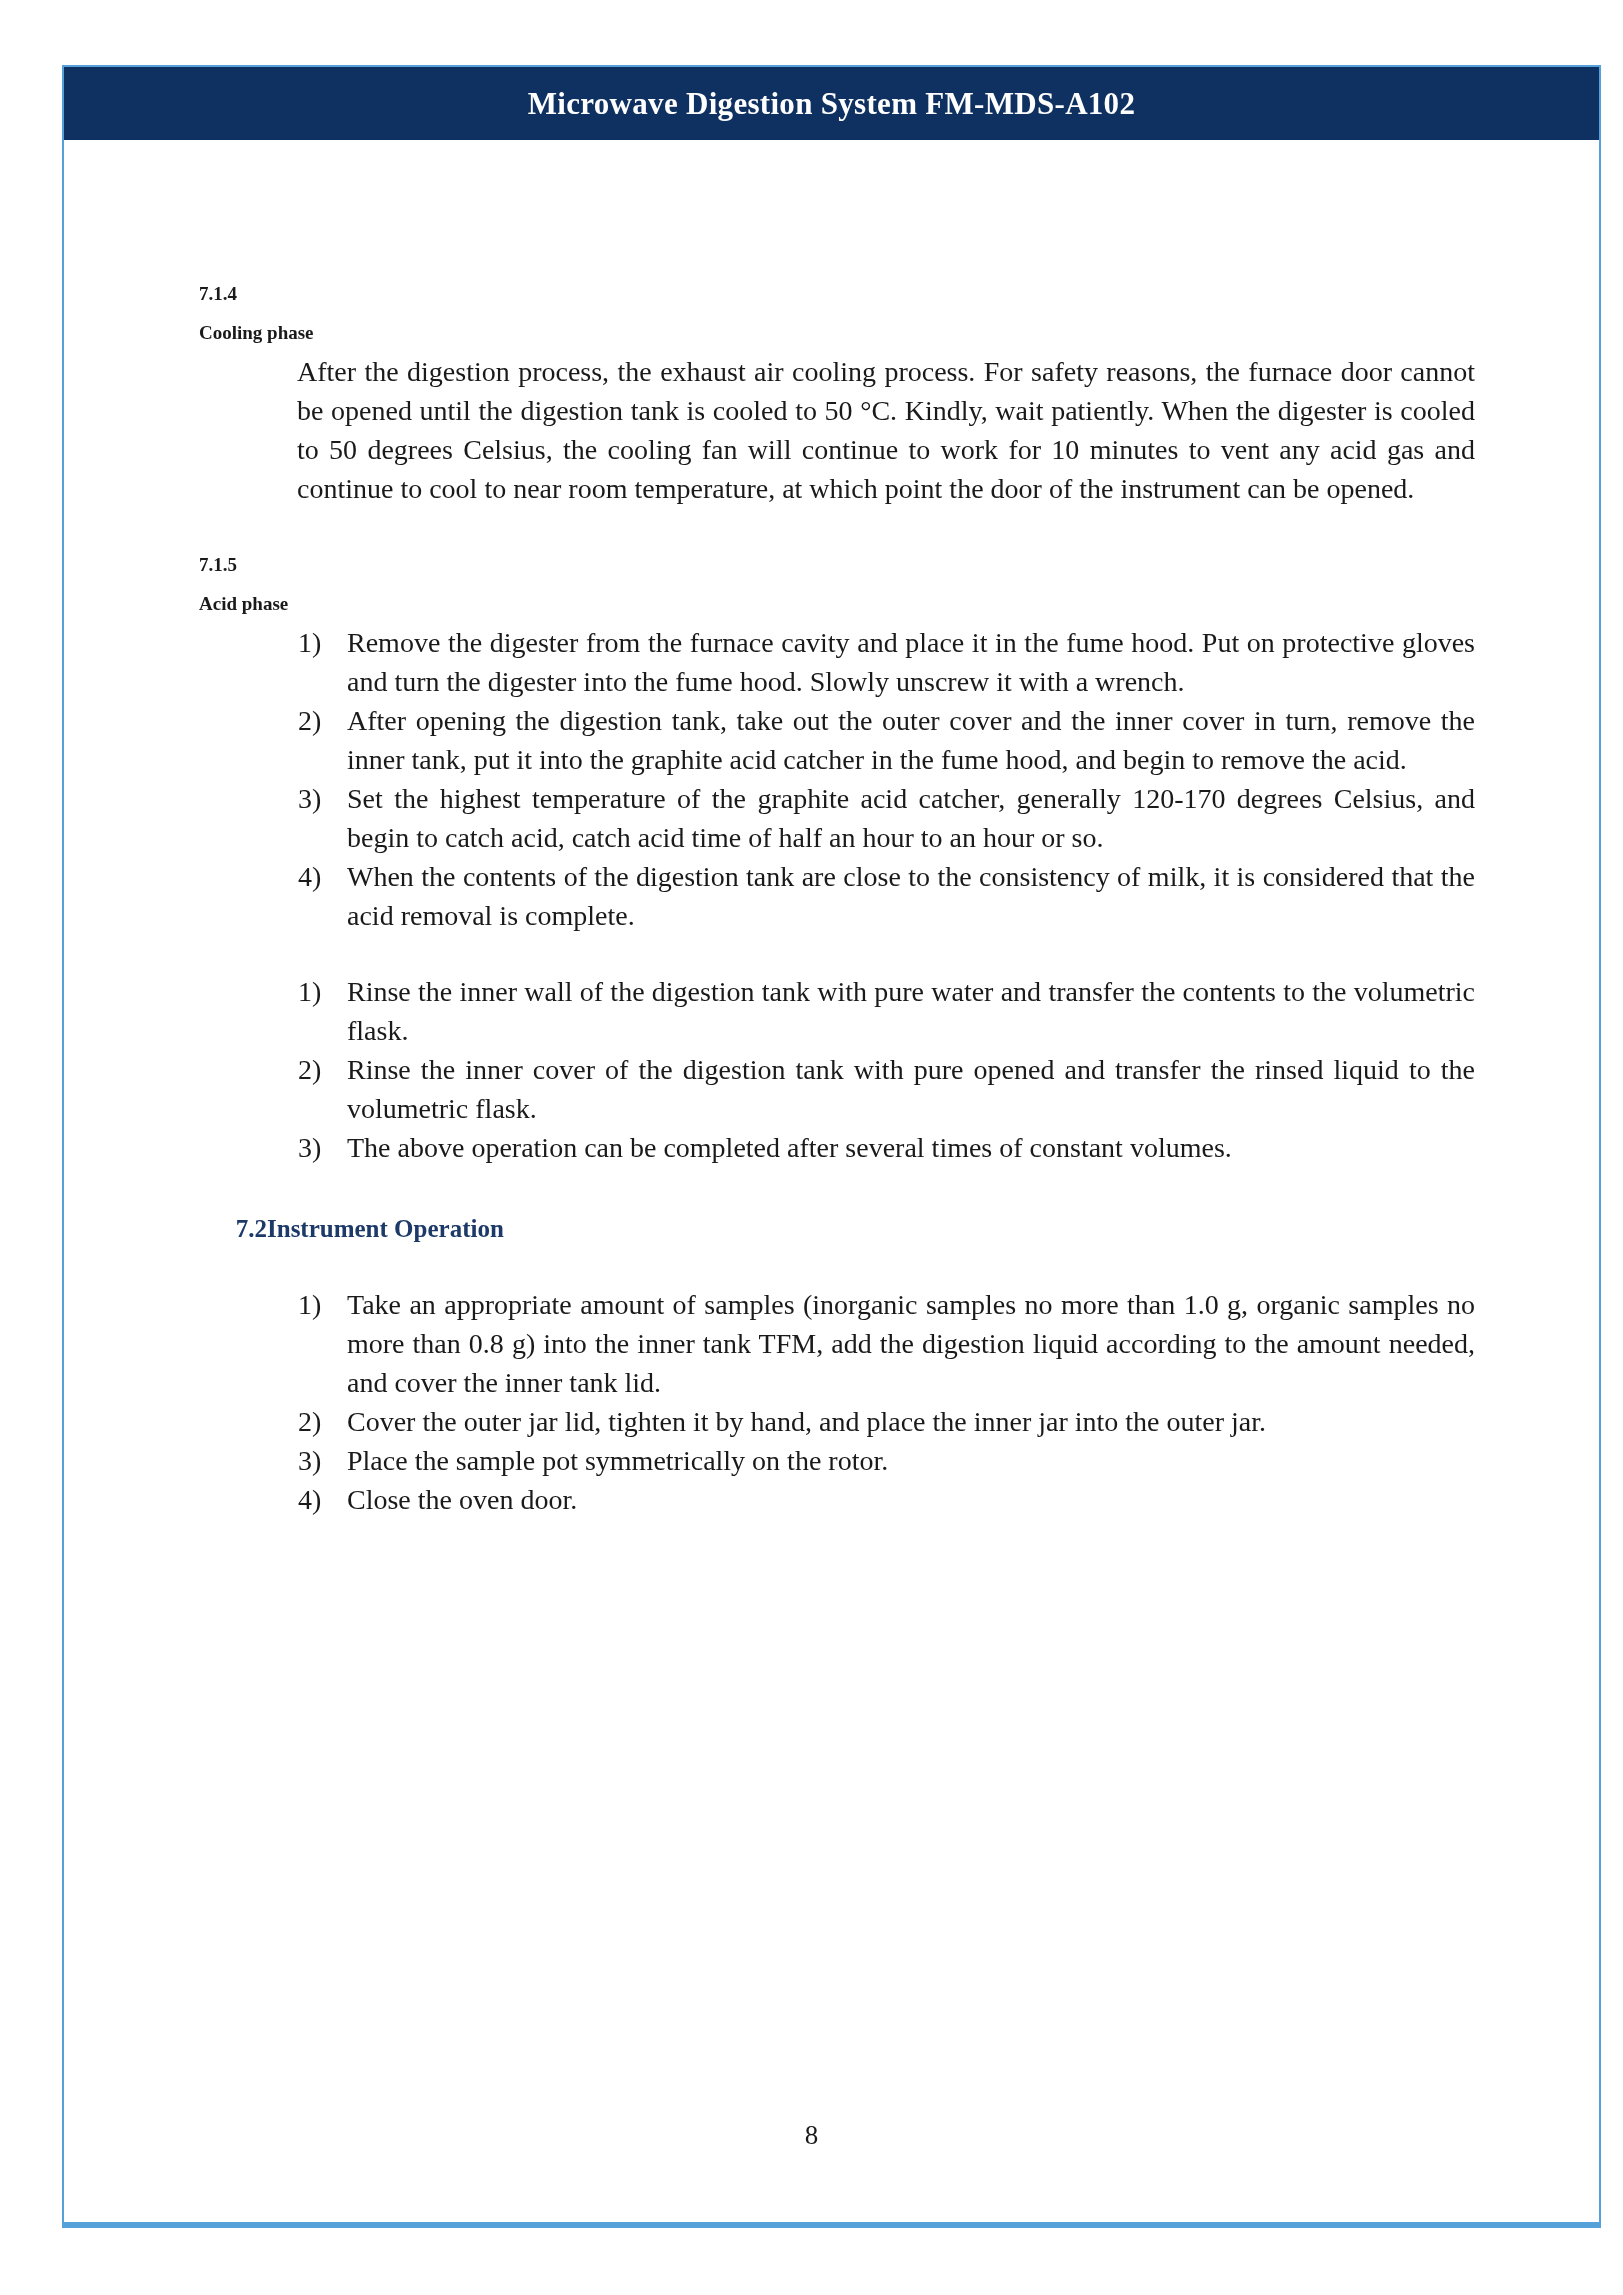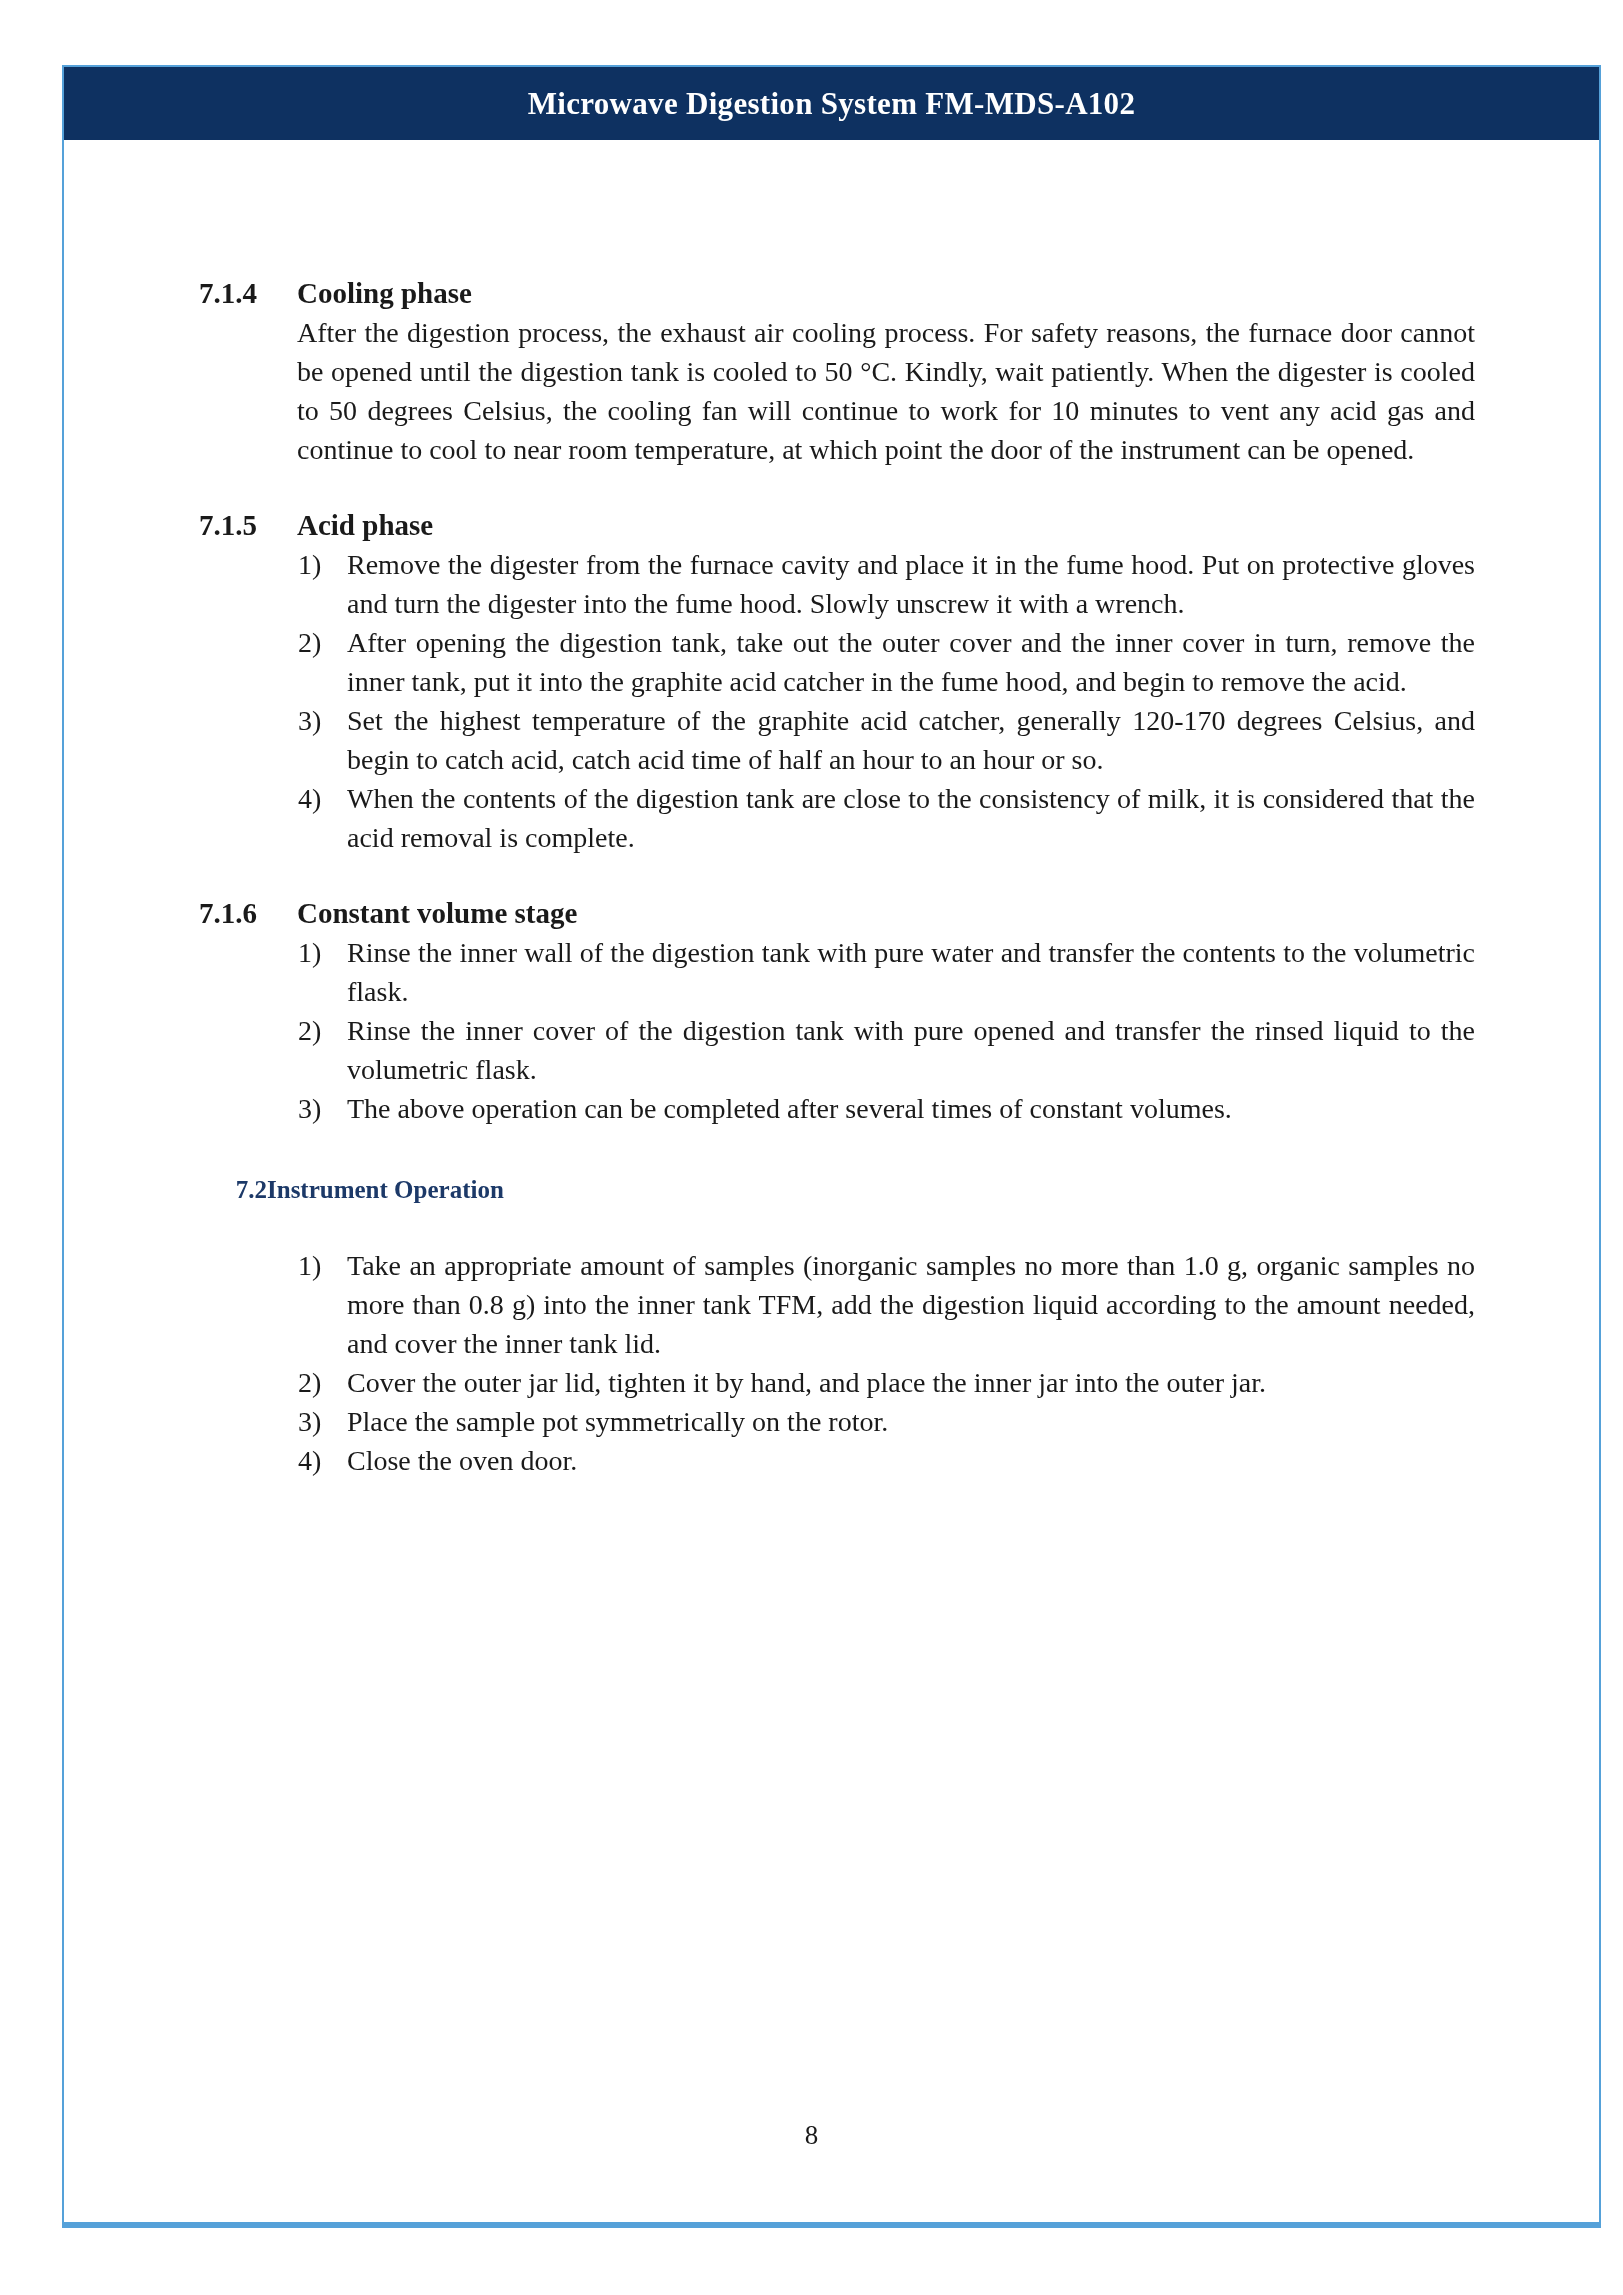--- a/index.html
+++ b/index.html
@@ -37,21 +37,22 @@
     letter-spacing: 0.3px;
   }
   .content {
     padding: 134px 124px 0 135px;
     font-size: 28px;
     line-height: 39px;
   }
   .h3 {
     display: flex;
     font-weight: bold;
-    font-size: 29px;
+    font-size: 19px;
+    flex-direction: column;
   }
   .h3 .num { width: 98px; flex-shrink: 0; }
   .sec { margin-top: 37px; }
   .para {
     margin-left: 98px;
     text-align: justify;
   }
   .list { margin-left: 99px; }
   .item { display: flex; }
   .marker { width: 49px; flex-shrink: 0; }
@@ -112,24 +113,20 @@
             <span class="itext">Set the highest temperature of the graphite acid catcher, generally 120-170 degrees Celsius, and begin to catch acid, catch acid time of half an hour to an hour or so.</span>
           </div>
           <div class="item">
             <span class="marker">4)</span>
             <span class="itext">When the contents of the digestion tank are close to the consistency of milk, it is considered that the acid removal is complete.</span>
           </div>
         </div>
       </div>
 
       <div class="sec">
-        <div class="h3">
-          <span class="num">7.1.6</span>
-          <span class="title">Constant volume stage</span>
-        </div>
         <div class="list">
           <div class="item">
             <span class="marker">1)</span>
             <span class="itext">Rinse the inner wall of the digestion tank with pure water and transfer the contents to the volumetric flask.</span>
           </div>
           <div class="item">
             <span class="marker">2)</span>
             <span class="itext">Rinse the inner cover of the digestion tank with pure opened and transfer the rinsed liquid to the volumetric flask.</span>
           </div>
           <div class="item">

